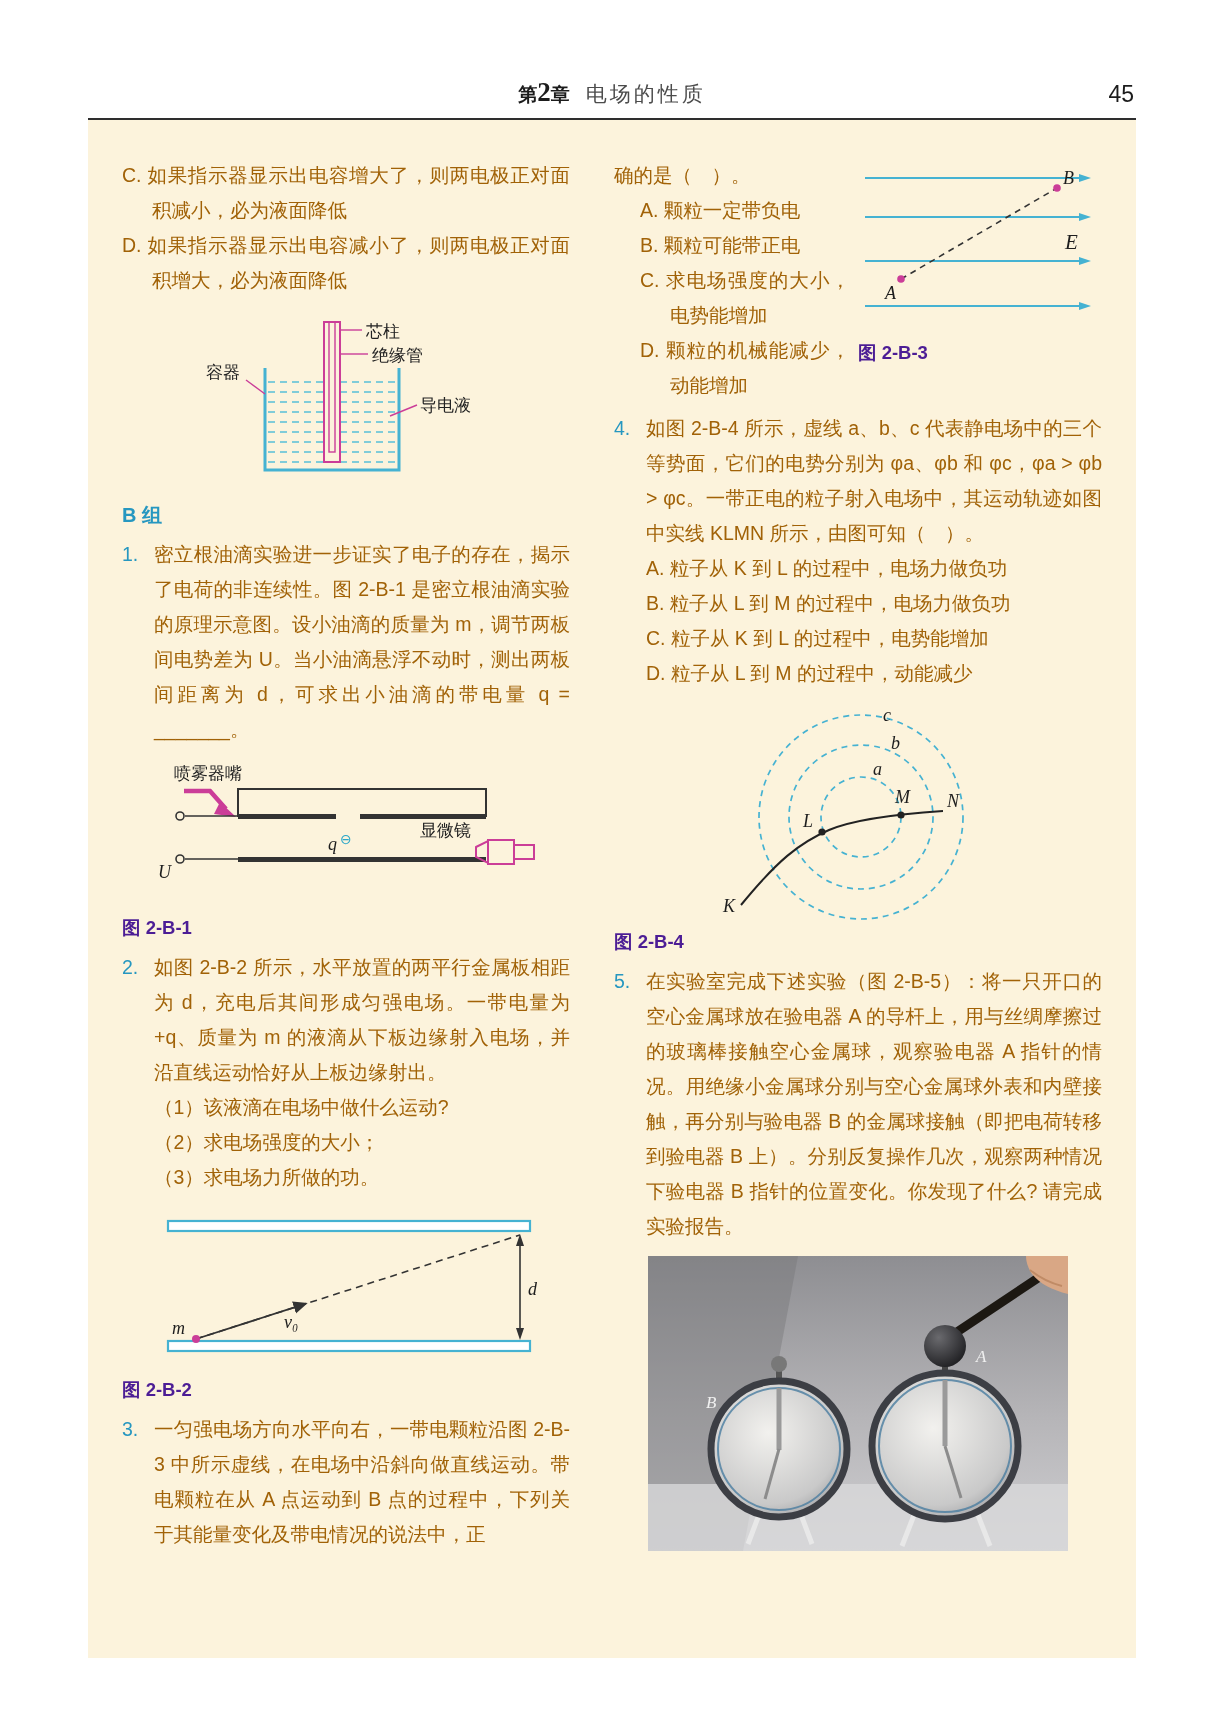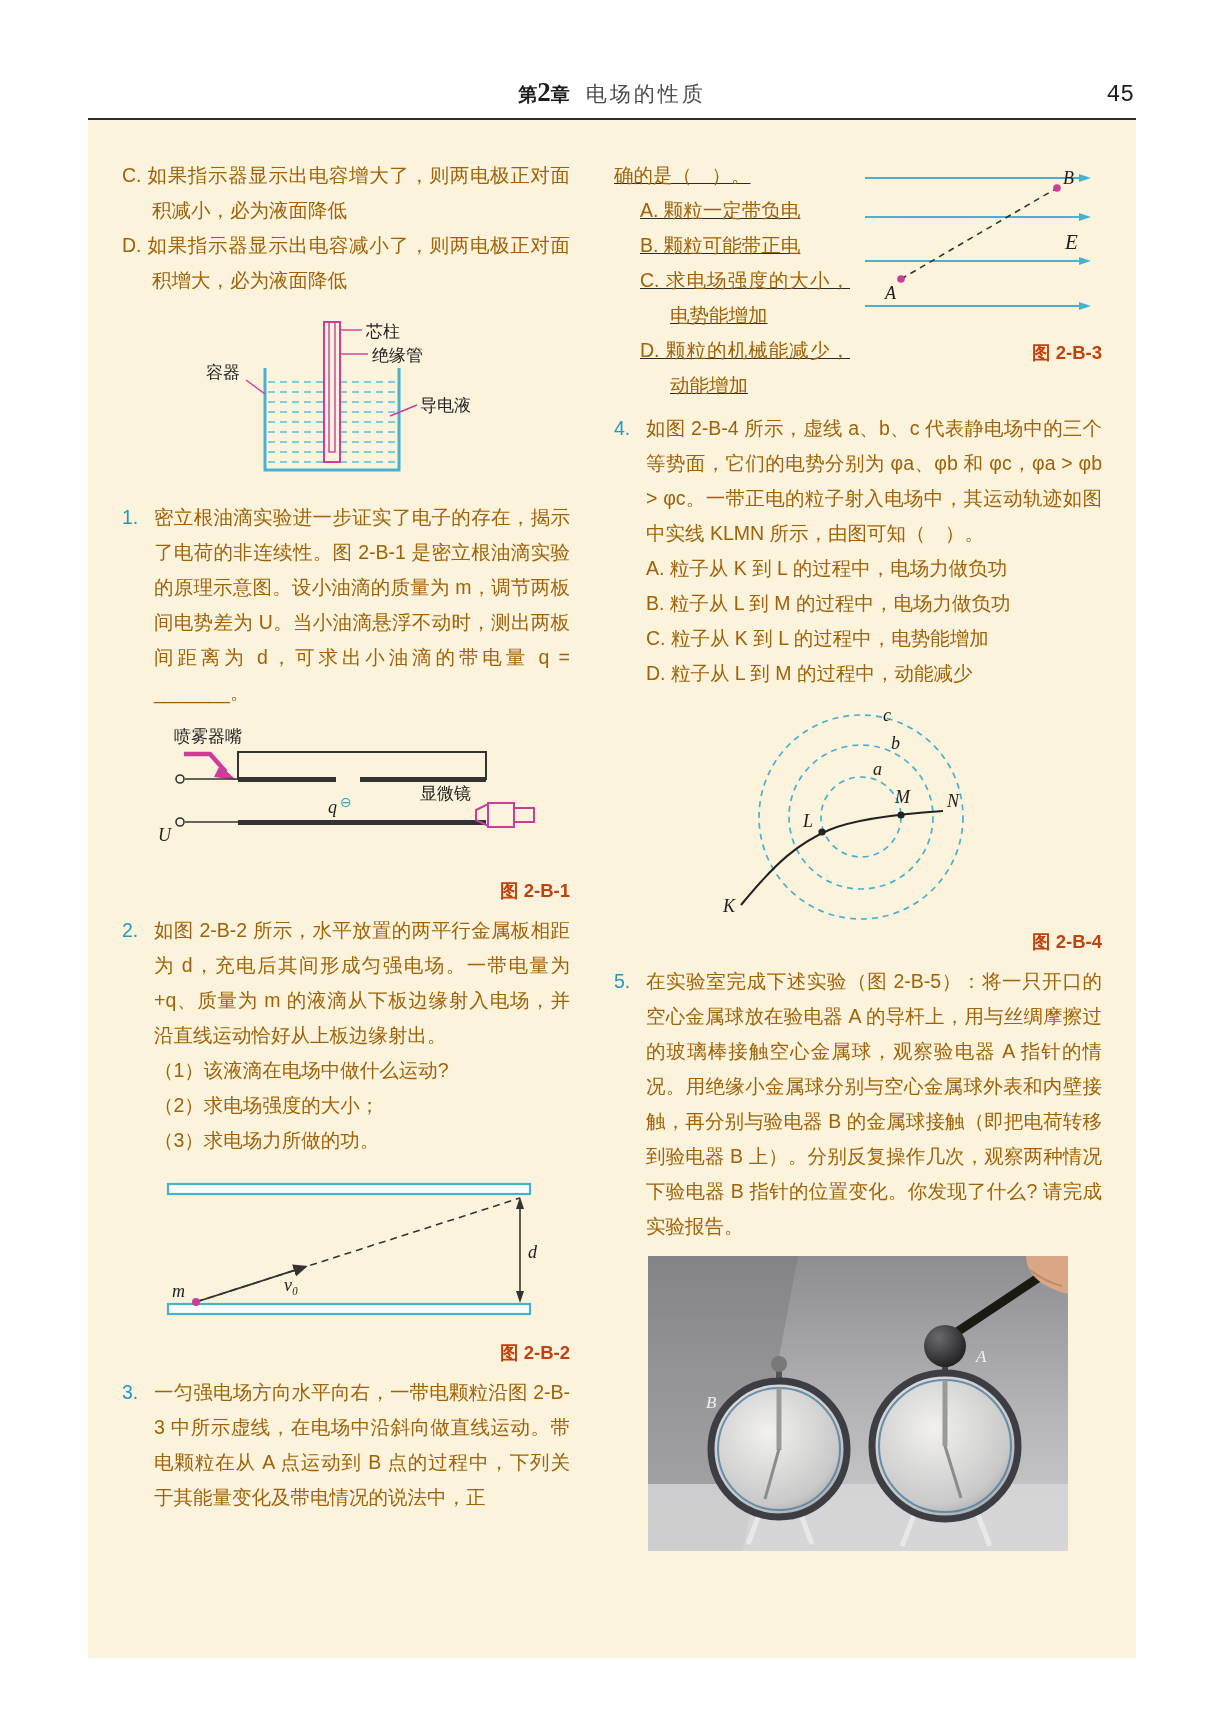--- a/index.html
+++ b/index.html
@@ -14,21 +14,21 @@
   
   .page-header{
     height:120px; position:relative;
     display:flex; align-items:flex-end; justify-content:center;
     border-bottom:2px solid #2e2e2e; padding-bottom:10px;
   }
   .header-center{ display:flex; align-items:baseline; gap:16px; }
   .chapter-label{ font-family:"Liberation Serif","DejaVu Serif",serif; font-weight:bold; font-size:19px; color:#1c1c1c; }
   .chapter-num{ font-size:27px; }
   .chapter-title{ font-size:21px; color:#4c4c4c; letter-spacing:3px; }
-  .page-number{ position:absolute; right:2px; bottom:10px; font-family:Liberation Mono, monospace; font-size:23px; color:#1c1c1c; }
+  .page-number{ position:absolute; right:2px; bottom:10px; font-family:Liberation Sans, sans-serif; font-size:23px; color:#1c1c1c; }
 
   
   .content{
     background:#fcf3dc;
     display:flex; gap:44px;
     padding:38px 34px 30px 34px;
     height:1538px; overflow:hidden;
   }
   .col-left{ width:448px; flex:none; }
   .col-right{ flex:1; min-width:0; }
@@ -37,24 +37,24 @@
   .option{ padding-left:30px; text-indent:-30px; }
   .opt-line{ padding-left:30px; text-indent:-30px; }
 
   .problem{ display:flex; margin-top:8px; }
   .pnum{ color:#2697c0; width:32px; flex:none; font-size:19.5px; line-height:35px; }
   .pbody{ flex:1; min-width:0; }
 
   .group-heading{ color:#2697c0; font-size:20px; font-weight:bold; margin:10px 0 6px 0; }
 
   .figure{ text-align:center; margin:12px 0 0 0; }
-  .figcap{ font-weight:bold; font-size:18.5px; color:#c2410c; text-align:right; margin:4px 0 10px 0; }
+  .figcap{ font-weight:bold; font-size:18.5px; color:#4c1d95; text-align:left; margin:4px 0 10px 0; }
 
   .q3row{ display:flex; }
-  .q3opts{ flex:1; min-width:0; padding-right:8px;text-decoration:underline; }
+  .q3opts{ flex:1; min-width:0; padding-right:8px; }
   .q3opts .opt-line{ margin-left:26px; }
   .q3fig{ width:244px; flex:none; text-align:center; }
   .q3fig .figcap{ margin-top:10px; }
 
   .fig-label{ font-size:17px; fill:#222; font-family:"Liberation Sans","DejaVu Sans",sans-serif; }
   .fig-var{ font-size:18px; fill:#1d1d1d; font-style:italic; font-family:"Liberation Serif","DejaVu Serif",serif; }
   .fig-e{ font-size:21px; }
   .fig-charge{ font-size:14px; fill:#2aa7c9; font-family:"DejaVu Sans",sans-serif; }
   .photo-label{ font-size:17px; fill:#f0f0f0; font-style:italic; font-family:"Liberation Serif","DejaVu Serif",serif; }
 </style>
@@ -98,20 +98,21 @@
           <line x1="154" y1="44" x2="182" y2="44" stroke="#cb3d98" stroke-width="1.4"></line>
           <line x1="60" y1="70" x2="79" y2="84" stroke="#cb3d98" stroke-width="1.4"></line>
           <line x1="231" y1="95" x2="204" y2="106" stroke="#cb3d98" stroke-width="1.4"></line>
           <text x="180" y="27" class="fig-label">芯柱</text>
           <text x="186" y="51" class="fig-label">绝缘管</text>
           <text x="20" y="68" class="fig-label">容器</text>
           <text x="234" y="101" class="fig-label">导电液</text>
         </svg>
       </figure>
 
+      <h3 class="group-heading">B 组</h3>
 
       <div class="problem">
         <span class="pnum">1.</span>
         <div class="pbody">密立根油滴实验进一步证实了电子的存在，揭示了电荷的非连续性。图 2-B-1 是密立根油滴实验的原理示意图。设小油滴的质量为 m，调节两板间电势差为 U。当小油滴悬浮不动时，测出两板间距离为 d，可求出小油滴的带电量 q = _______。</div>
       </div>
 
       <figure class="figure">
         <svg width="392" height="148" viewBox="0 0 392 148">
           <text x="24" y="20" class="fig-label">喷雾器嘴</text>
           <path d="M34,32 L60,32 L76,50" fill="none" stroke="#cb3d98" stroke-width="4.5"></path>

